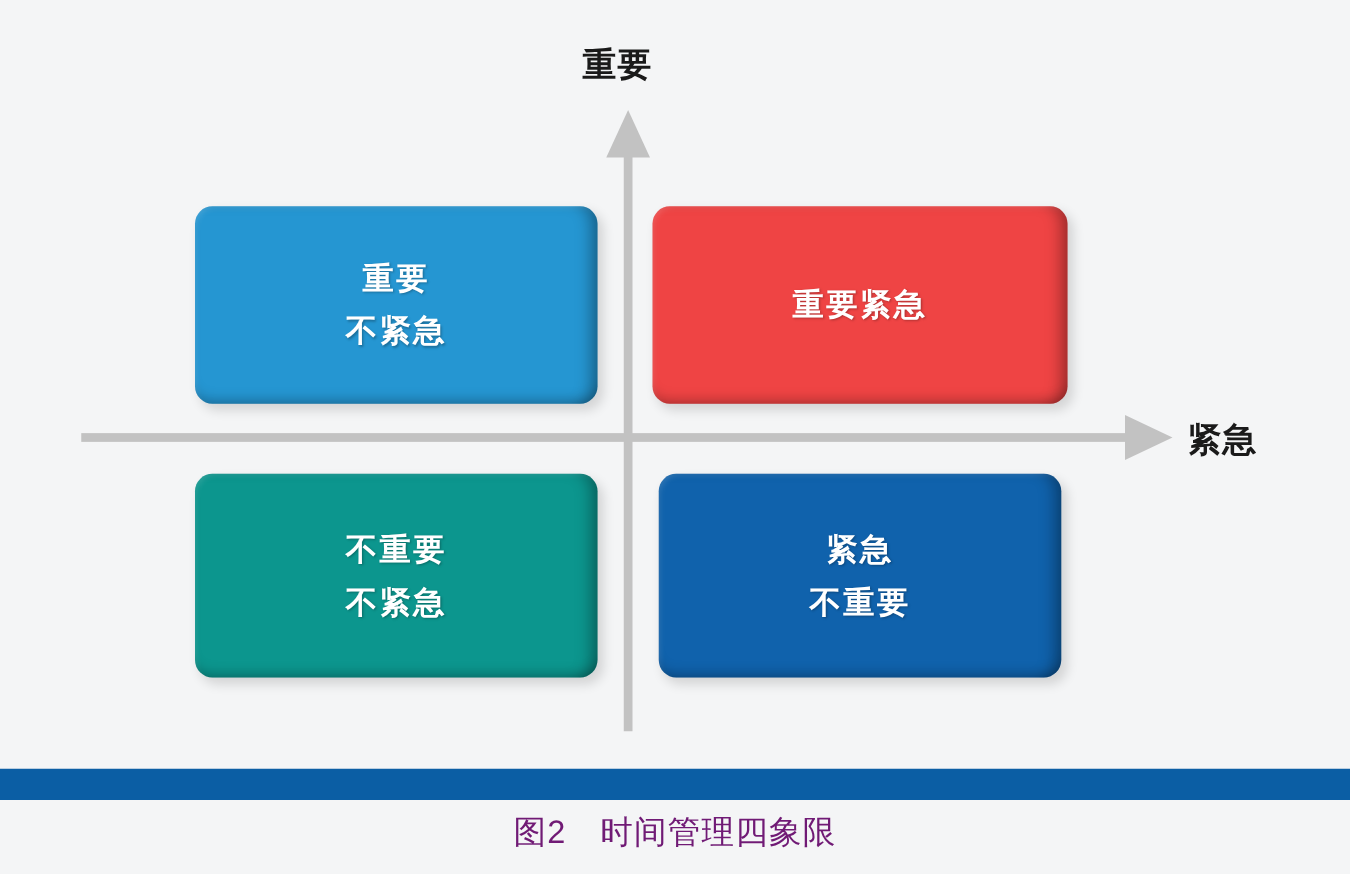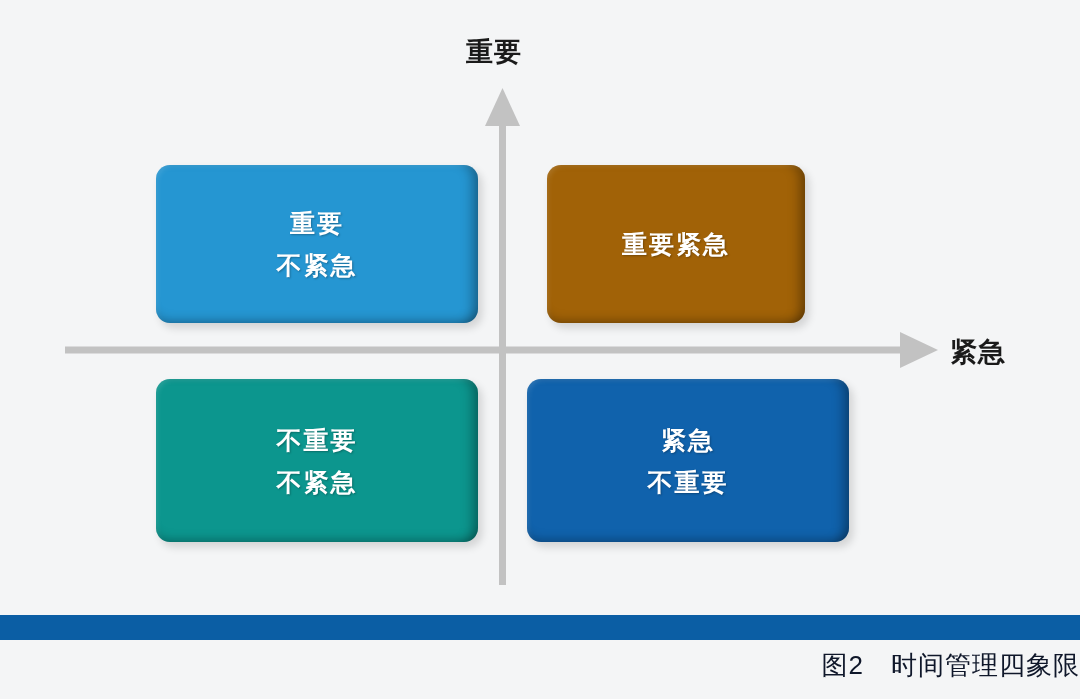--- a/index.html
+++ b/index.html
@@ -85,22 +85,22 @@
       inset 0 -9px 11px -7px rgba(0,0,0,0.26),
       inset 3px 3px 6px -3px rgba(255,255,255,0.18);
   }
 
   #quadrant-important-not-urgent {
     left: 156px;  top: 165px;  width: 322px;  height: 158px;
     background: #2596d2;
     box-shadow: 4px 5px 9px rgba(0,0,0,0.14);
   }
   #quadrant-important-urgent {
-    left: 547px;  top: 165px;  width: 258px;  height: 158px;
-    background: #a16207;
+    left: 522px;  top: 165px;  width: 332px;  height: 158px;
+    background: #ef4444;
     box-shadow: 4px 5px 9px rgba(0,0,0,0.14);
   }
   #quadrant-not-important-not-urgent {
     left: 156px;  top: 379px;  width: 322px;  height: 163px;
     background: #0c968e;
     box-shadow: 4px 5px 9px rgba(0,0,0,0.14);
   }
   #quadrant-urgent-not-important {
     left: 527px;  top: 379px;  width: 322px;  height: 163px;
     background: #1062ac;
@@ -114,22 +114,22 @@
     top: 615px;
     width: 1080px;
     height: 25px;
     background: #0b5ea4;
   }
   #figure-caption {
     position: absolute;
     left: 0;
     top: 648px;
     width: 1080px;
-    text-align: right;
-    color: #0f172a;
+    text-align: center;
+    color: #701a75;
     font-size: 26px;
     letter-spacing: 1px;
     white-space: pre;
   }
 </style>
 </head>
 <body>
 
 <div id="diagram-stage">
 

